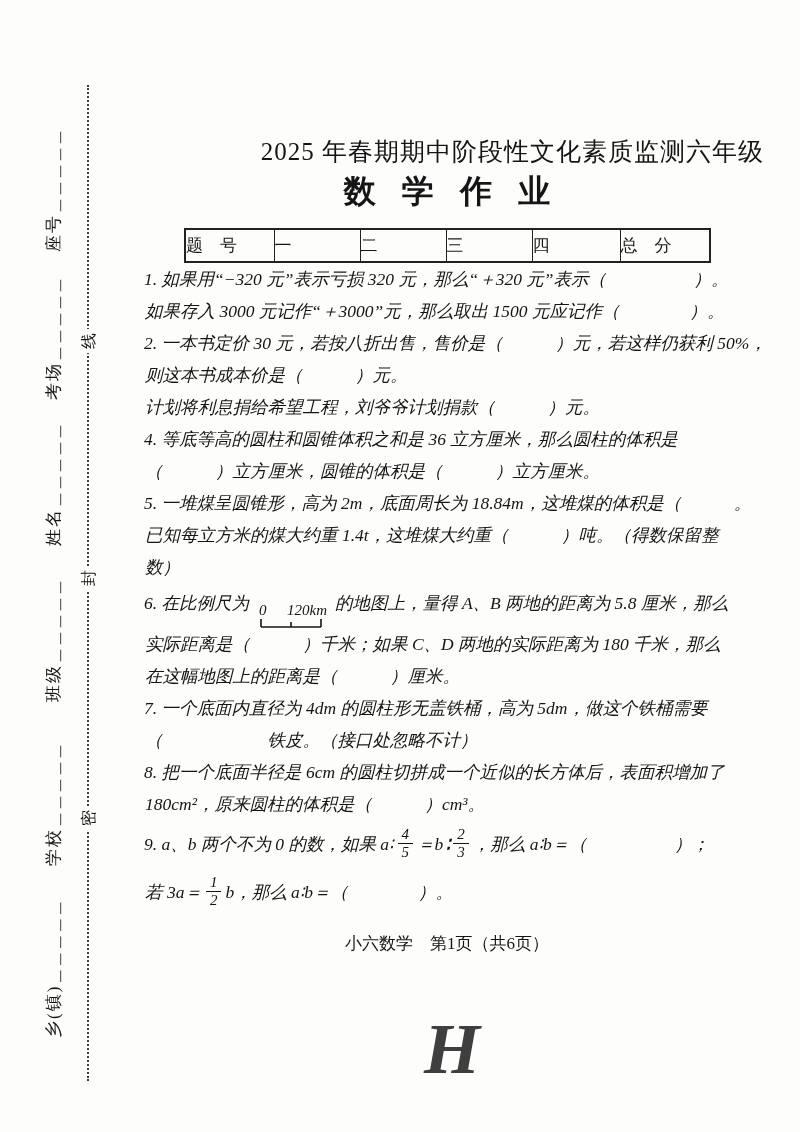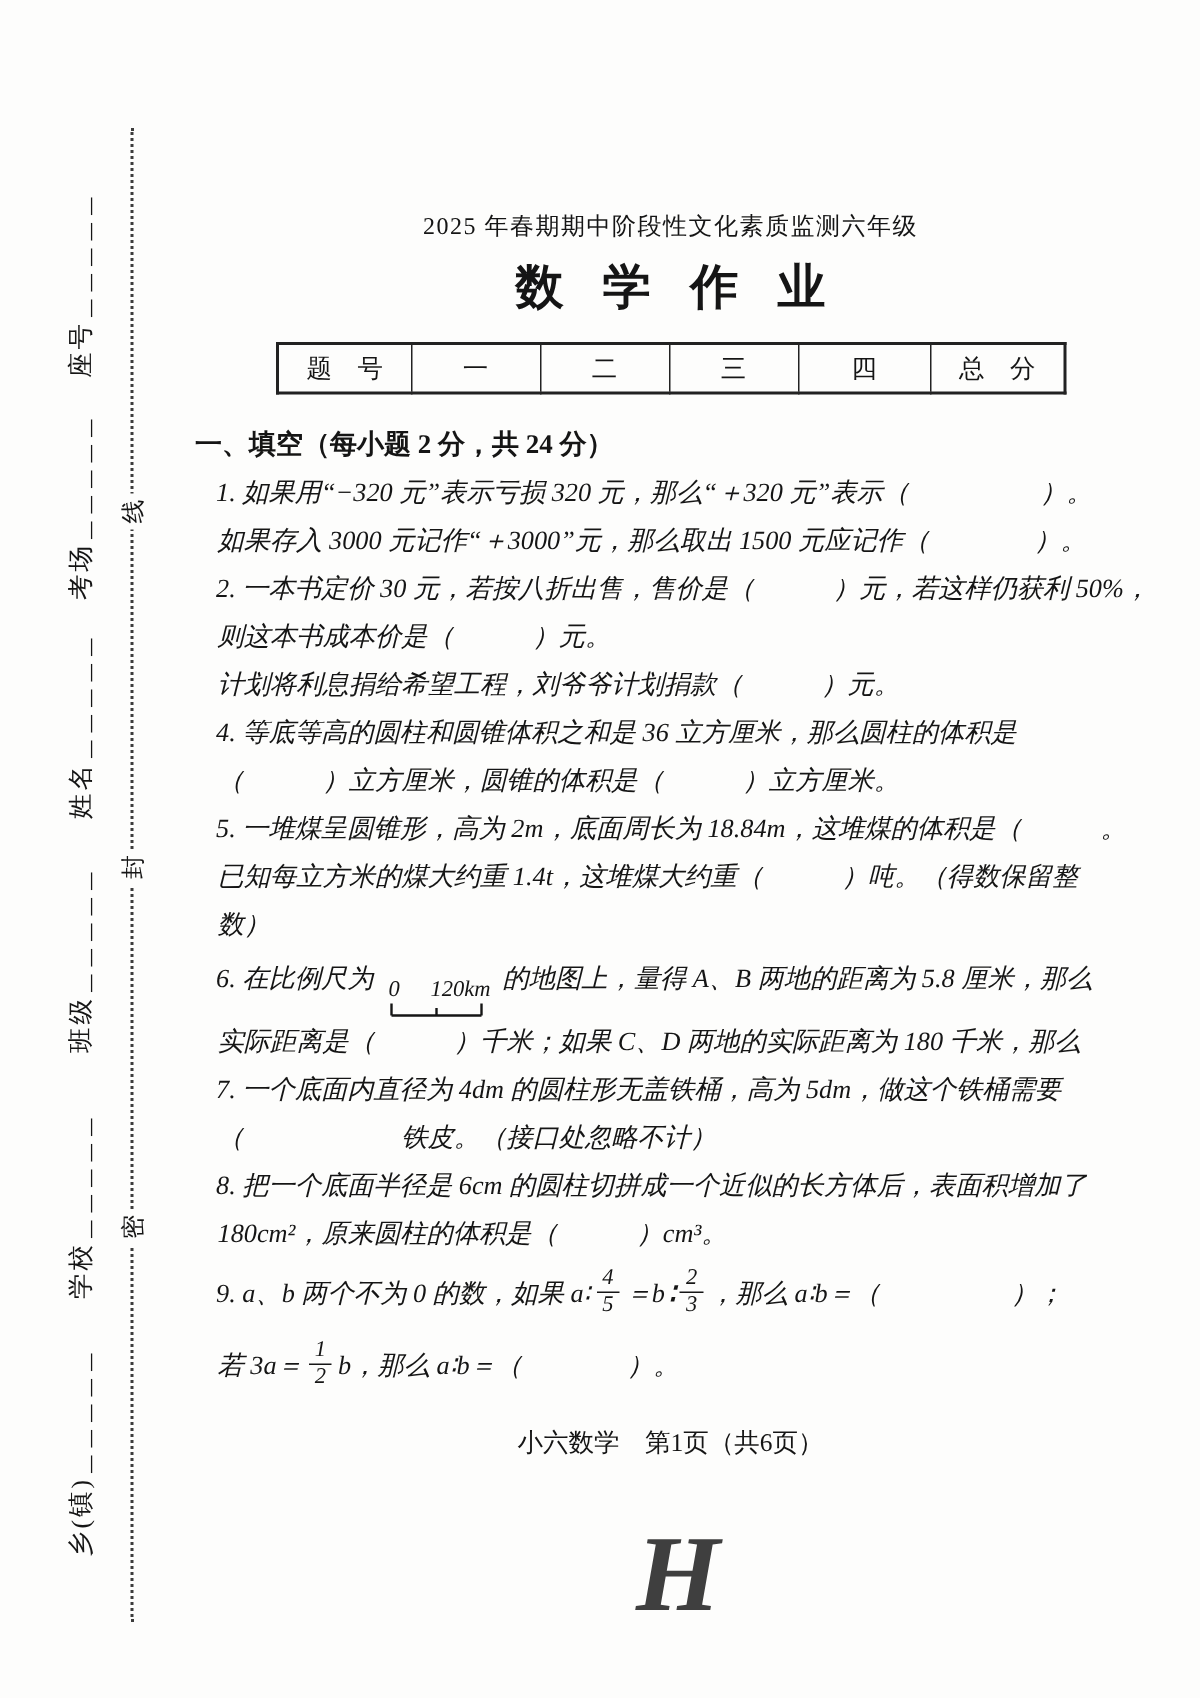--- a/index.html
+++ b/index.html
@@ -20,32 +20,32 @@
 
   .seal-line{position:absolute;left:87px;top:85px;height:996px;width:0;border-left:2px dotted #3c3c3c;}
   .seal-char{
     position:absolute;left:79px;transform-origin:0 0;transform:rotate(-90deg);
     background:#fdfdfc;font-size:16px;padding:0 4px;white-space:nowrap;
   }
   .sc1{top:353px;} .sc2{top:590px;} .sc3{top:830px;}
 
   
   .content{position:absolute;left:130px;top:138px;width:634px;}
-  .subtitle{text-align:center;font-size:16px;line-height:28px;letter-spacing:1px;}
+  .subtitle{text-align:right;font-size:25px;line-height:28px;letter-spacing:1px;}
   .paper-title{
     text-align:center;font-size:32px;font-weight:bold;line-height:46px;
     letter-spacing:0.82em;text-indent:0.82em;margin-top:2px;
   }
 
   table.score{
     border-collapse:collapse;margin:14px 0 0 54px;width:525px;
     border:2px solid #222;table-layout:fixed;
   }
   table.score td{
-    border:1px solid #222;height:31px;text-align:center;
+    border:1px solid #222;height:31px;text-align:left;
     font-size:17px;padding:0;
   }
 
   .section-heading{font-size:18px;font-weight:bold;line-height:32px;margin-top:17px;}
 
   .l{font-size:17.5px;line-height:32px;white-space:nowrap;font-style:italic;}
   .l1{margin-left:14px;}
   .l2{margin-left:15px;}
   .tall{line-height:40px;}
   .frac-line{line-height:48px;}
@@ -106,21 +106,20 @@
         <td>题　号</td>
         <td>一</td>
         <td>二</td>
         <td>三</td>
         <td>四</td>
         <td>总　分</td>
       </tr>
     </tbody>
       </table>
 
-    <div class="section-heading">一、填空（每小题 2 分，共 24 分）</div>
 
     <div class="l l1">1. 如果用“−320 元”表示亏损 320 元，那么“＋320 元”表示（　　　　　）。</div>
     <div class="l l2">如果存入 3000 元记作“＋3000”元，那么取出 1500 元应记作（　　　　）。</div>
 
     <div class="l l1">2. 一本书定价 30 元，若按八折出售，售价是（　　　）元，若这样仍获利 50%，</div>
     <div class="l l2">则这本书成本价是（　　　）元。</div>
 
     <div class="l l2">计划将利息捐给希望工程，刘爷爷计划捐款（　　　）元。</div>
 
     <div class="l l1">4. 等底等高的圆柱和圆锥体积之和是 36 立方厘米，那么圆柱的体积是</div>
@@ -132,20 +131,21 @@
 
     <div class="l l1 tall">
       <span>6. 在比例尺为</span><span class="scalebar"><span class="labels">
             <span>0</span>
             <span>120km</span>
           </span><svg width="64" height="10" viewBox="0 0 64 10">
             <path d="M2,1 V9 M32,4 V9 M62,1 V9 M2,9 H62" stroke="#151515" stroke-width="1.6" fill="none"></path>
           </svg></span><span>的地图上，量得 A、B 两地的距离为 5.8 厘米，那么</span>
     </div>
     <div class="l l2">实际距离是（　　　）千米；如果 C、D 两地的实际距离为 180 千米，那么</div>
+    <div class="l l2">在这幅地图上的距离是（　　　）厘米。</div>
 
     <div class="l l1">7. 一个底面内直径为 4dm 的圆柱形无盖铁桶，高为 5dm，做这个铁桶需要</div>
     <div class="l l2">（　　　　　　铁皮。（接口处忽略不计）</div>
 
     <div class="l l1">8. 把一个底面半径是 6cm 的圆柱切拼成一个近似的长方体后，表面积增加了</div>
     <div class="l l2">180cm²，原来圆柱的体积是（　　　）cm³。</div>
 
     <div class="l l1 frac-line">
       <span>9. a、b 两个不为 0 的数，如果 a∶</span><span class="frac"><span class="fn">4</span><span class="fd">5</span></span><span>＝b∶</span><span class="frac"><span class="fn">2</span><span class="fd">3</span></span><span>，那么 a∶b＝（　　　　　）；</span>
     </div>

